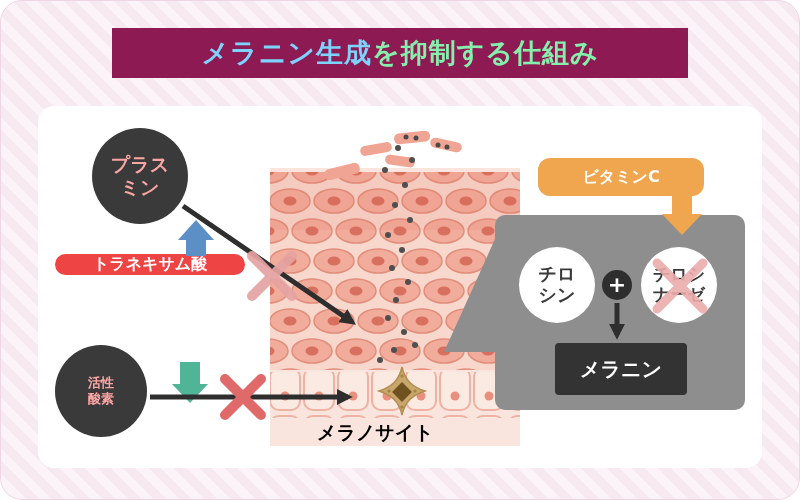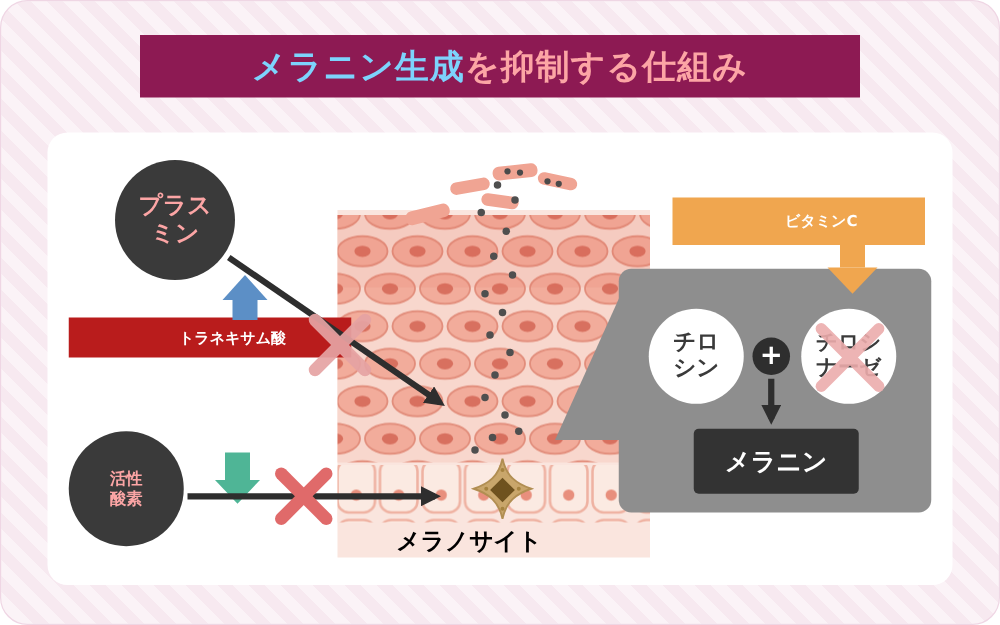--- a/index.html
+++ b/index.html
@@ -11,42 +11,42 @@
     position:absolute;inset:0;border-radius:22px;
     background:repeating-linear-gradient(45deg,#F7E9F0 0 9px,#FBF3F7 9px 18px);
     border:1px solid #EFD6E4;box-sizing:border-box;
   }
   .banner{
     position:absolute;left:112px;top:28px;width:576px;height:50px;
     background:#8D1A53;display:flex;align-items:center;justify-content:center;
     font-size:27px;font-weight:bold;letter-spacing:1px;
   }
   .banner .hl{color:#7dd3fc;}
-  .banner .rest{color:#fca5a5;}
+  .banner .rest{color:#86efac;}
   .panel{
     position:absolute;left:38px;top:106px;width:724px;height:362px;
     background:#ffffff;border-radius:16px;
   }
   .skin{position:absolute;left:268px;top:126px;}
   .melanocyte-label{
     position:absolute;left:317px;top:420px;width:170px;
     font-size:19px;font-weight:bold;color:#000000;
   }
   .dcircle{
     position:absolute;border-radius:50%;background:#3A3A3A;color:#fca5a5;
     display:flex;flex-direction:column;align-items:center;justify-content:center;
     font-weight:bold;line-height:1.2;text-align:center;
   }
   .plasmin{left:92px;top:128px;width:96px;height:96px;font-size:19px;}
   .ros{left:55px;top:345px;width:92px;height:92px;font-size:13px;font-family:Liberation Serif, serif;}
   .tagbox{
-    position:absolute;color:#ffffff;font-weight:bold;border-radius:0;
-    display:flex;align-items:center;justify-content:center;font-size:12px;padding-left:36px;
-  }
-  .tranexamic{left:55px;top:254px;width:190px;height:32px;background:#b91c1c;}
+    position:absolute;color:#ffffff;font-weight:bold;border-radius:12px;
+    display:flex;align-items:center;justify-content:center;font-size:16px;
+  }
+  .tranexamic{left:55px;top:254px;width:190px;height:21px;background:#ef4444;}
   .lcysteine{left:152px;top:324px;width:178px;height:38px;background:#4FB596;}
   .vitaminc{left:538px;top:158px;width:166px;height:38px;background:#F0A64F;}
   .tail{position:absolute;left:440px;top:222px;}
   .graybox{
     position:absolute;left:495px;top:215px;width:250px;height:195px;
     background:#8E8E8E;border-radius:10px;
   }
   .wcircle{
     position:absolute;width:76px;height:76px;border-radius:50%;background:#ffffff;
     color:#3A3A3A;font-weight:bold;display:flex;flex-direction:column;

